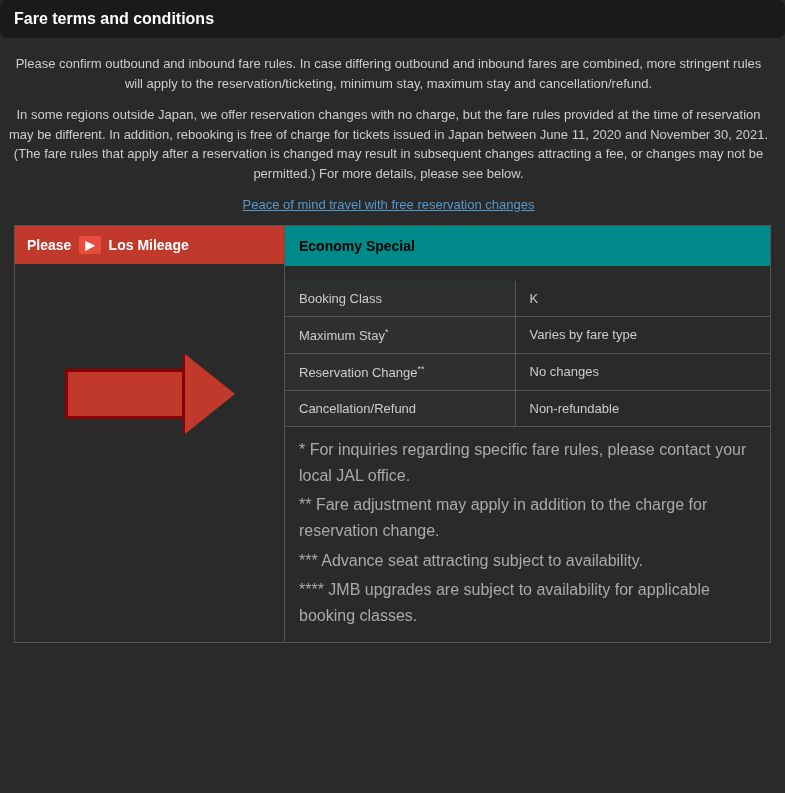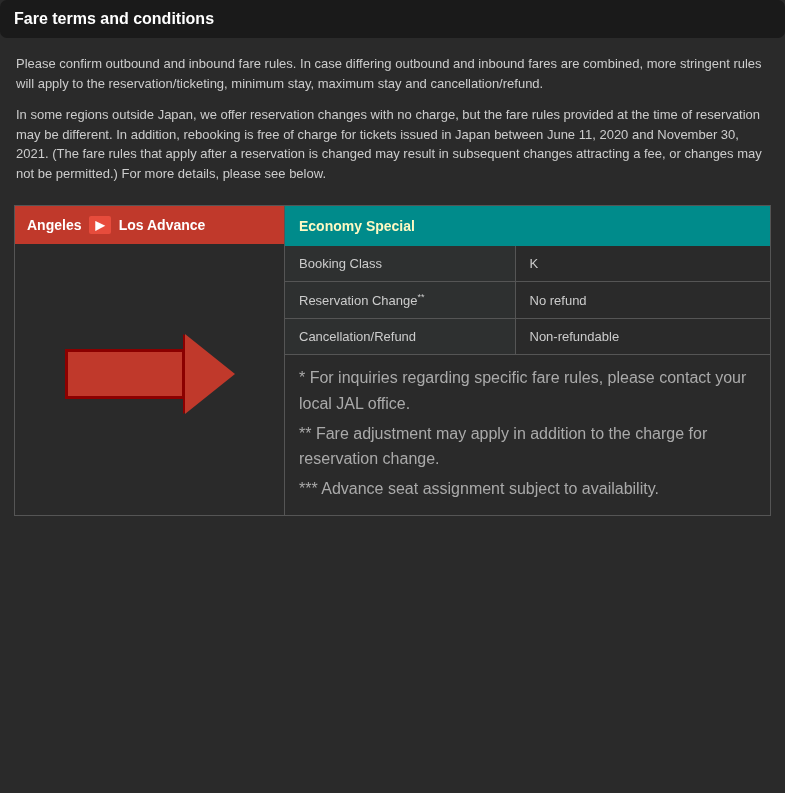--- a/index.html
+++ b/index.html
@@ -20,24 +20,25 @@
       position: relative;
       border-radius: 7px;
     }
     .header-bar h1 {
       color: #ffffff;
       font-size: 16px;
       font-weight: bold;
     }
 
     .content-area {
-      padding: 16px 16px 10px 16px;
+      padding: 16px 16px 10px 8px;
       color: #cccccc;
       font-size: 13px;
       line-height: 1.5;
+      text-align: center;
     }
     .content-area p {
       margin-bottom: 12px;
     }
     .content-area a {
       color: #5599cc;
       text-decoration: underline;
     }
 
     .main-table-container {
@@ -100,29 +101,30 @@
       border-left: 50px solid #c0392b;
       filter: drop-shadow(-2px 0 0 #8b0000);
     }
 
     .fare-column {
       flex: 1;
     }
 
     .fare-title-row {
       background-color: #008B8B;
-      color: #fef9c3;
+      color: #000000;
       font-weight: bold;
       font-size: 14px;
       padding: 12px 14px;
     }
 
     .fare-table {
       width: 100%;
       border-collapse: collapse;
+      margin-top: 15px;
     }
     .fare-table tr {
       border-bottom: 1px solid #555;
     }
     .fare-table tr:last-child {
       border-bottom: none;
     }
     .fare-table td {
       padding: 10px 14px;
       vertical-align: middle;
@@ -160,58 +162,64 @@
 <body>
 
 <div class="header-bar">
   <h1>Fare terms and conditions</h1>
 
 </div>
 
 <div class="content-area">
   <p>Please confirm outbound and inbound fare rules. In case differing outbound and inbound fares are combined, more stringent rules will apply to the reservation/ticketing, minimum stay, maximum stay and cancellation/refund.</p>
   <p>In some regions outside Japan, we offer reservation changes with no charge, but the fare rules provided at the time of reservation may be different. In addition, rebooking is free of charge for tickets issued in Japan between June 11, 2020 and November 30, 2021. (The fare rules that apply after a reservation is changed may result in subsequent changes attracting a fee, or changes may not be permitted.) For more details, please see below.</p>
+  <a href="#">Peace of mind travel with free reservation changes</a>
 </div>
 
 <div class="main-table-container">
 
   <div class="route-column">
     <div class="route-header">
-      <span>Angeles</span>
+      <span>Please</span>
       <span class="route-arrow-icon">▶</span>
-      <span>Los Advance</span>
+      <span>Los Mileage</span>
     </div>
     <div class="arrow-container">
       <div class="big-arrow">
         <div class="arrow-body"></div>
         <div class="arrow-head"></div>
       </div>
     </div>
   </div>
 
   <div class="fare-column">
     <div class="fare-title-row">Economy Special</div>
 
     <table class="fare-table">
       <tbody id="fare-rows">
       <tr>
             <td>Booking Class</td>
             <td>K</td>
           </tr>
           <tr>
+            <td>Maximum Stay<sup>*</sup></td>
+            <td>Varies by fare type</td>
+          </tr>
+          <tr>
             <td>Reservation Change<sup>**</sup></td>
-            <td>No refund</td>
+            <td>No changes</td>
           </tr>
           <tr>
             <td>Cancellation/Refund</td>
             <td>Non-refundable</td>
           </tr>
         </tbody>
     </table>
 
     <div class="footnote-text" id="footnotes-container">
     <p>* For inquiries regarding specific fare rules, please contact your local JAL office.</p>
         <p>** Fare adjustment may apply in addition to the charge for reservation change.</p>
-        <p>*** Advance seat assignment subject to availability.</p>
+        <p>*** Advance seat attracting subject to availability.</p>
+        <p>**** JMB upgrades are subject to availability for applicable booking classes.</p>
       </div>
   </div>
 
 </div>
 
 </body></html>

